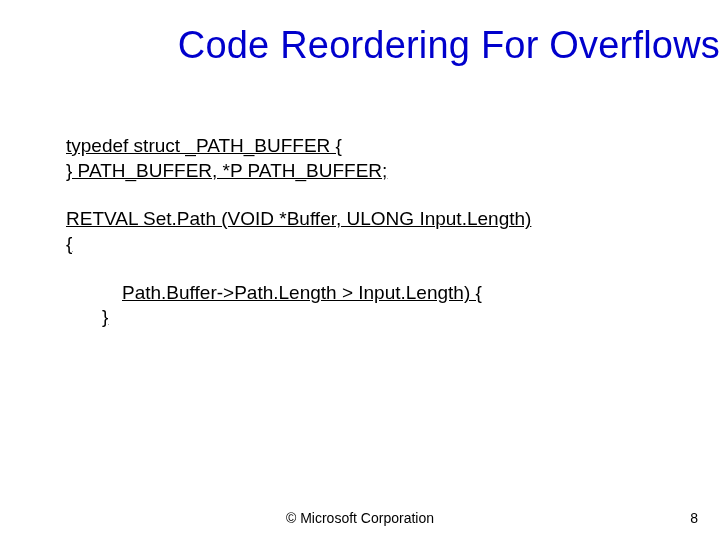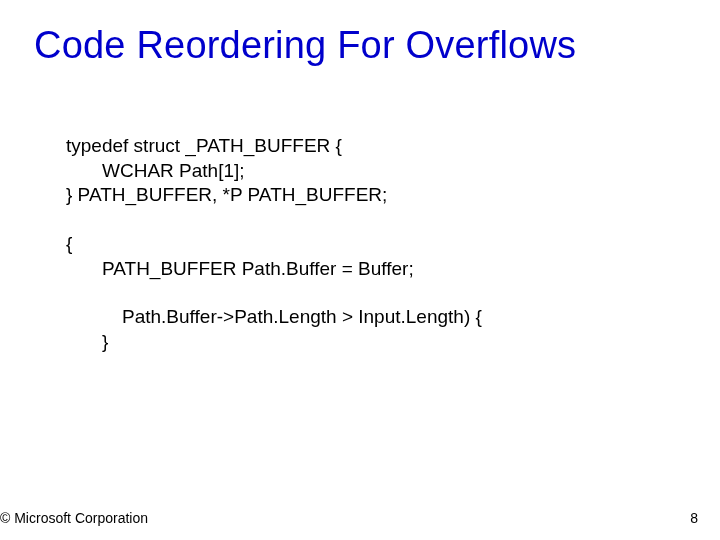--- a/index.html
+++ b/index.html
@@ -15,64 +15,64 @@
     width: 100%;
     height: 100%;
     position: relative;
   }
   .title {
     color: #0000cc;
     font-size: 38px;
     font-weight: 400;
     padding: 24px 0 0 34px;
     letter-spacing: 0.2px;
+    text-align: right;
   }
   .code-block {
     position: absolute;
     top: 134px;
     left: 66px;
     font-size: 19px;
     color: #000000;
     line-height: 1.30;
     font-family: Arial, Helvetica, sans-serif;
   }
-  .code-line { white-space: pre; }
+  .code-line { white-space: pre; text-decoration: underline; }
   .indent1 { padding-left: 36px; }
   .indent2 { padding-left: 56px; }
   .spacer { height: 24px; }
   .footer-copy {
     position: absolute;
     bottom: 14px;
     left: 0;
     width: 100%;
-    text-align: left;
+    text-align: center;
     font-size: 14px;
     color: #000000;
   }
   .footer-pagenum {
     position: absolute;
     bottom: 14px;
     right: 22px;
     font-size: 14px;
     color: #000000;
   }
 </style>
 </head>
 <body>
 
 <div class="slide">
   <h1 class="title">Code Reordering For Overflows</h1>
 
   <div class="code-block">
     <div class="code-line">typedef struct _PATH_BUFFER {</div>
-    <div class="code-line indent1">WCHAR Path[1];</div>
     <div class="code-line">} PATH_BUFFER, *P PATH_BUFFER;</div>
     <div class="spacer"></div>
+    <div class="code-line">RETVAL Set.Path (VOID *Buffer, ULONG Input.Length)</div>
     <div class="code-line">{</div>
-    <div class="code-line indent1">PATH_BUFFER Path.Buffer = Buffer;</div>
     <div class="spacer"></div>
     <div class="code-line indent2">Path.Buffer-&gt;Path.Length &gt; Input.Length) {</div>
     <div class="code-line indent1">}</div>
   </div>
 
   <div class="footer-copy">© Microsoft Corporation</div>
   <div class="footer-pagenum">8</div>
 </div>
 
 </body></html>

